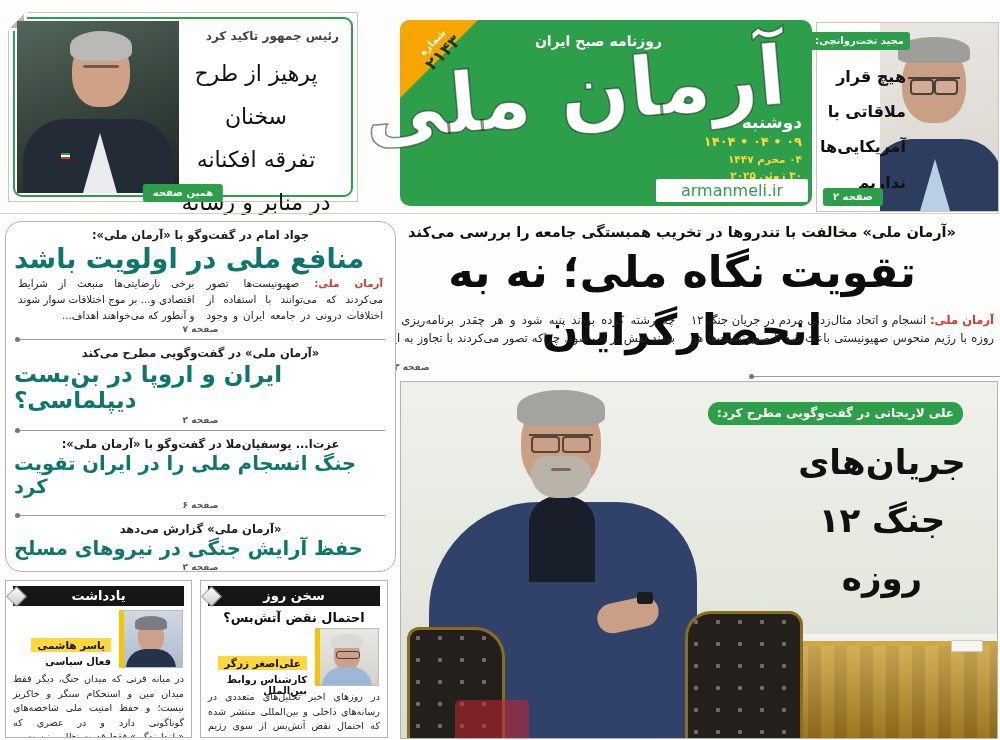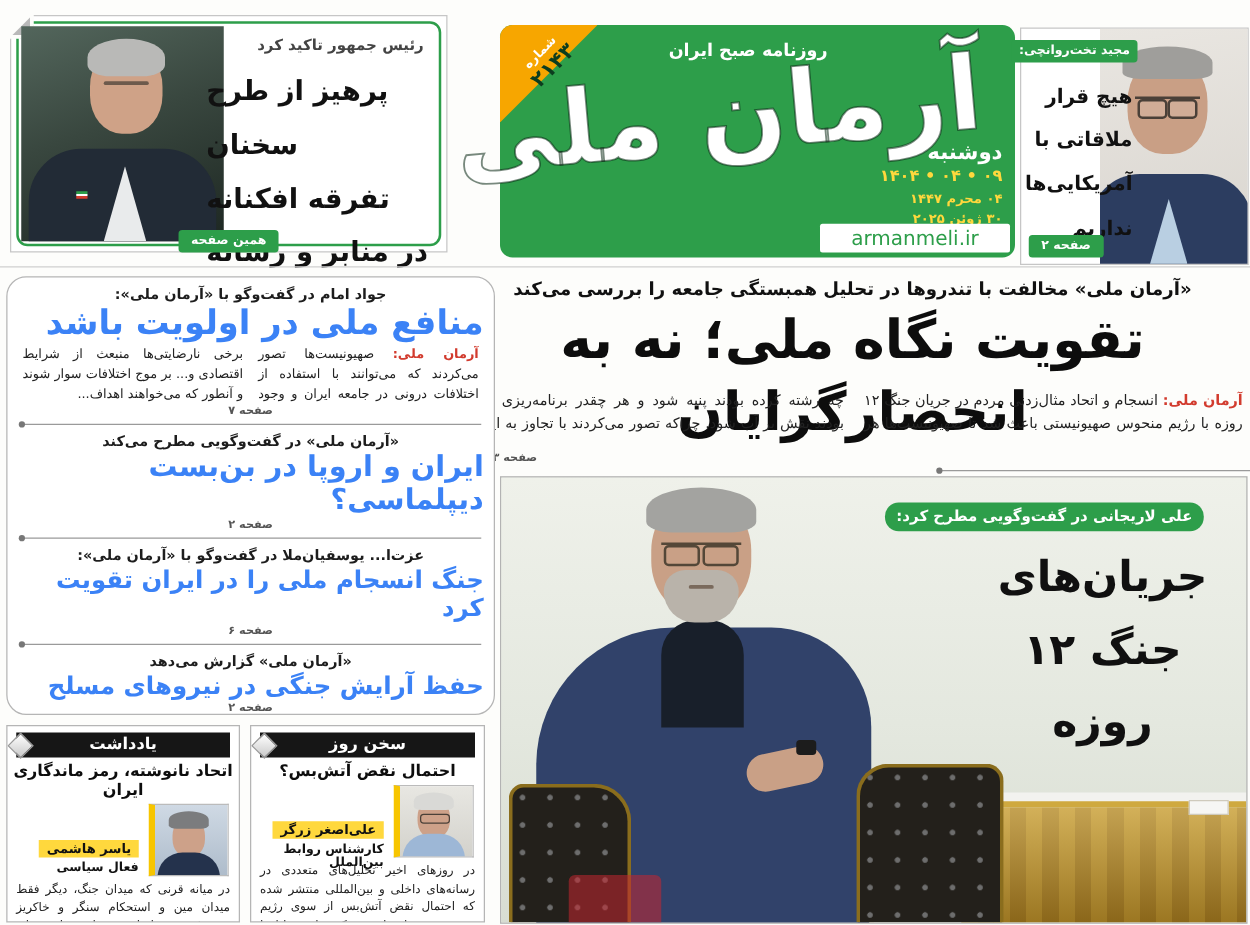--- a/index.html
+++ b/index.html
@@ -28,22 +28,22 @@
             background:linear-gradient(160deg,#53665c 0%,#39473f 45%,#1d2722 100%);}
   .pz-suit{position:absolute;left:6px;bottom:-4px;width:150px;height:78px;background:#222b36;border-radius:42px 42px 0 0;}
   .pz-shirt{position:absolute;left:66px;bottom:0;width:34px;height:60px;background:#e9ebec;
             clip-path:polygon(50% 0,100% 100%,0 100%);}
   .pz-head{position:absolute;left:55px;top:16px;width:58px;height:70px;background:#cfa287;border-radius:46% 46% 44% 44%;}
   .pz-hair{position:absolute;left:53px;top:10px;width:62px;height:30px;background:#b9b9b7;border-radius:50% 50% 30% 30%;}
   .pz-brow{position:absolute;left:66px;top:44px;width:36px;height:3px;background:#6d5a4c;border-radius:2px;}
   .pz-pin{position:absolute;left:44px;bottom:34px;width:9px;height:6px;
           background:linear-gradient(180deg,#2d9e4a 33%,#fff 33% 66%,#d23b2e 66%);}
   .pz-kicker{position:absolute;top:16px;right:18px;font-size:12px;font-weight:bold;color:#444;}
-  .pz-head-lines{position:absolute;top:40px;right:10px;width:182px;text-align:left;
-                 font-size:22px;font-weight:bold;color:#111;line-height:1.95;}
+  .pz-head-lines{position:absolute;top:40px;right:10px;width:182px;text-align:center;
+                 font-size:22px;font-weight:normal;color:#111;line-height:1.95;}
   .pz-tag{position:absolute;bottom:-1px;left:50%;transform:translateX(-50%);}
 
   
   .mast{left:400px;top:20px;width:412px;height:186px;background:#2d9e4a;border-radius:10px;}
   .mast-corner{position:absolute;left:0;top:0;width:78px;height:78px;border-top-left-radius:10px;
                background:#f7a600;clip-path:polygon(0 0,100% 0,0 100%);}
   .mast-issue{position:absolute;left:4px;top:14px;transform:rotate(-45deg);width:70px;text-align:center;}
   .mast-issue .lbl{display:block;color:#fff;font-size:10px;font-weight:bold;line-height:1.1;}
   .mast-issue .num{display:block;color:#0c3d1f;font-size:17px;font-weight:bold;line-height:1.1;}
   .mast-tagline{position:absolute;top:13px;right:150px;color:#fff;font-size:14px;font-weight:bold;}
@@ -84,21 +84,21 @@
              letter-spacing:-1px;line-height:1.35;}
   .lead-body{left:372px;top:311px;width:622px;height:54px;overflow:hidden;
              columns:2;column-gap:16px;font-size:11.5px;line-height:1.6;color:#222;}
   .lead-ref{left:372px;top:362px;width:622px;height:14px;}
   .lead-ref .pgref{position:absolute;left:22px;top:0;}
   .lead-rule{left:372px;top:376px;width:622px;}
 
   
   .leftcol{left:5px;top:221px;width:391px;height:351px;background:#fff;border:1px solid #b5b5b5;border-radius:16px;
            box-sizing:border-box;padding:6px 8px 0;}
-  .li h2{margin:1px 0 2px;text-align:right;color:#3b82f6;}
+  .li h2{margin:1px 0 2px;text-align:left;color:#0f766e;}
   .h1a{font-size:27px;} .h2a{font-size:23px;} .h3a{font-size:19.5px;} .h4a{font-size:19.5px;}
   .li-body{columns:2;column-gap:12px;font-size:10.3px;line-height:1.55;color:#222;height:48px;overflow:hidden;padding:0 4px;}
   .li .rule{margin:5px 2px 6px;}
 
   
   .hero{left:400px;top:381px;width:596px;height:356px;border:1px solid #b3b3b3;overflow:hidden;background:#e7eae2;}
   .hero-wall{position:absolute;inset:0;background:linear-gradient(180deg,#eff1ea 0%,#e4e8df 55%,#d8ddd2 100%);}
   .hero-shelf{position:absolute;right:0;bottom:92px;width:235px;height:12px;background:#f2f2ef;
               box-shadow:0 2px 0 #b9b9b2;}
   .hero-gold{position:absolute;right:0;bottom:0;width:228px;height:92px;border-top:5px solid #cfa93f;
@@ -214,21 +214,21 @@
       <div>هیچ قرار</div>
       <div>ملاقاتی با</div>
       <div>آمریکایی‌ها</div>
       <div>نداریم</div>
     </div>
     <span class="tag-green tk-tag">صفحه ۲</span>
   </div>
 
   <div class="abs hr-top"></div>
 
-  <div class="abs lead-kicker">«آرمان ملی» مخالفت با تندروها در تحلیل همبستگی جامعه را بررسی می‌کند</div>
+  <div class="abs lead-kicker">«آرمان ملی» مخالفت با تندروها در تخریب همبستگی جامعه را بررسی می‌کند</div>
   <div class="abs lead-head">تقویت نگاه ملی؛ نه به انحصارگرایان</div>
   <div class="abs lead-body just">
     <span class="redlbl">آرمان ملی:</span>
     <span>انسجام و اتحاد مثال‌زدنی مردم در جریان جنگ ۱۲ روزه با رژیم منحوس صهیونیستی باعث شد تا صهیونیست‌ها هر چه رشته کرده بودند پنبه شود و هر چقدر برنامه‌ریزی کرده بودند نقش بر آب شود. چراکه تصور می‌کردند با تجاوز به ایران، مردم به حمایت از آنها به خیابان‌ها خواهند ریخت و فضا را ناامن خواهند کرد. اما موقعیت‌سنجی و تشخیص درست و به موقع مردم از منافع ملی و حمایت از میهن شکست سختی را به دشمن صهیونیست تحمیل کرد چه اینکه رسانه‌های غربی از تحیر این انسجام، وحدت و...</span>
   </div>
   <div class="abs lead-ref">
     <span class="pgref">صفحه ۳</span>
   </div>
   <div class="abs rule lead-rule"></div>
 
@@ -290,21 +290,20 @@
       <div>جنگ ۱۲ روزه</div>
     </div>
     <div class="watermark"></div>
   </div>
 
   <div class="abs mini" style="left:5px;">
     <div class="minibar">
       <span>یادداشت</span>
       <span class="diamond"></span>
     </div>
-    <div class="minihead">اتحاد نانوشته، رمز ماندگاری ایران</div>
     <div class="author-row">
       <div class="aphoto v-hashemi">
         <div class="ph-bg"></div>
         <div class="ph-face"></div>
         <div class="ph-hair"></div>
         <div class="ph-suit"></div>
       </div>
       <div class="ainfo">
         <span class="aname">یاسر هاشمی</span>
         <span class="arole">فعال سیاسی</span>

